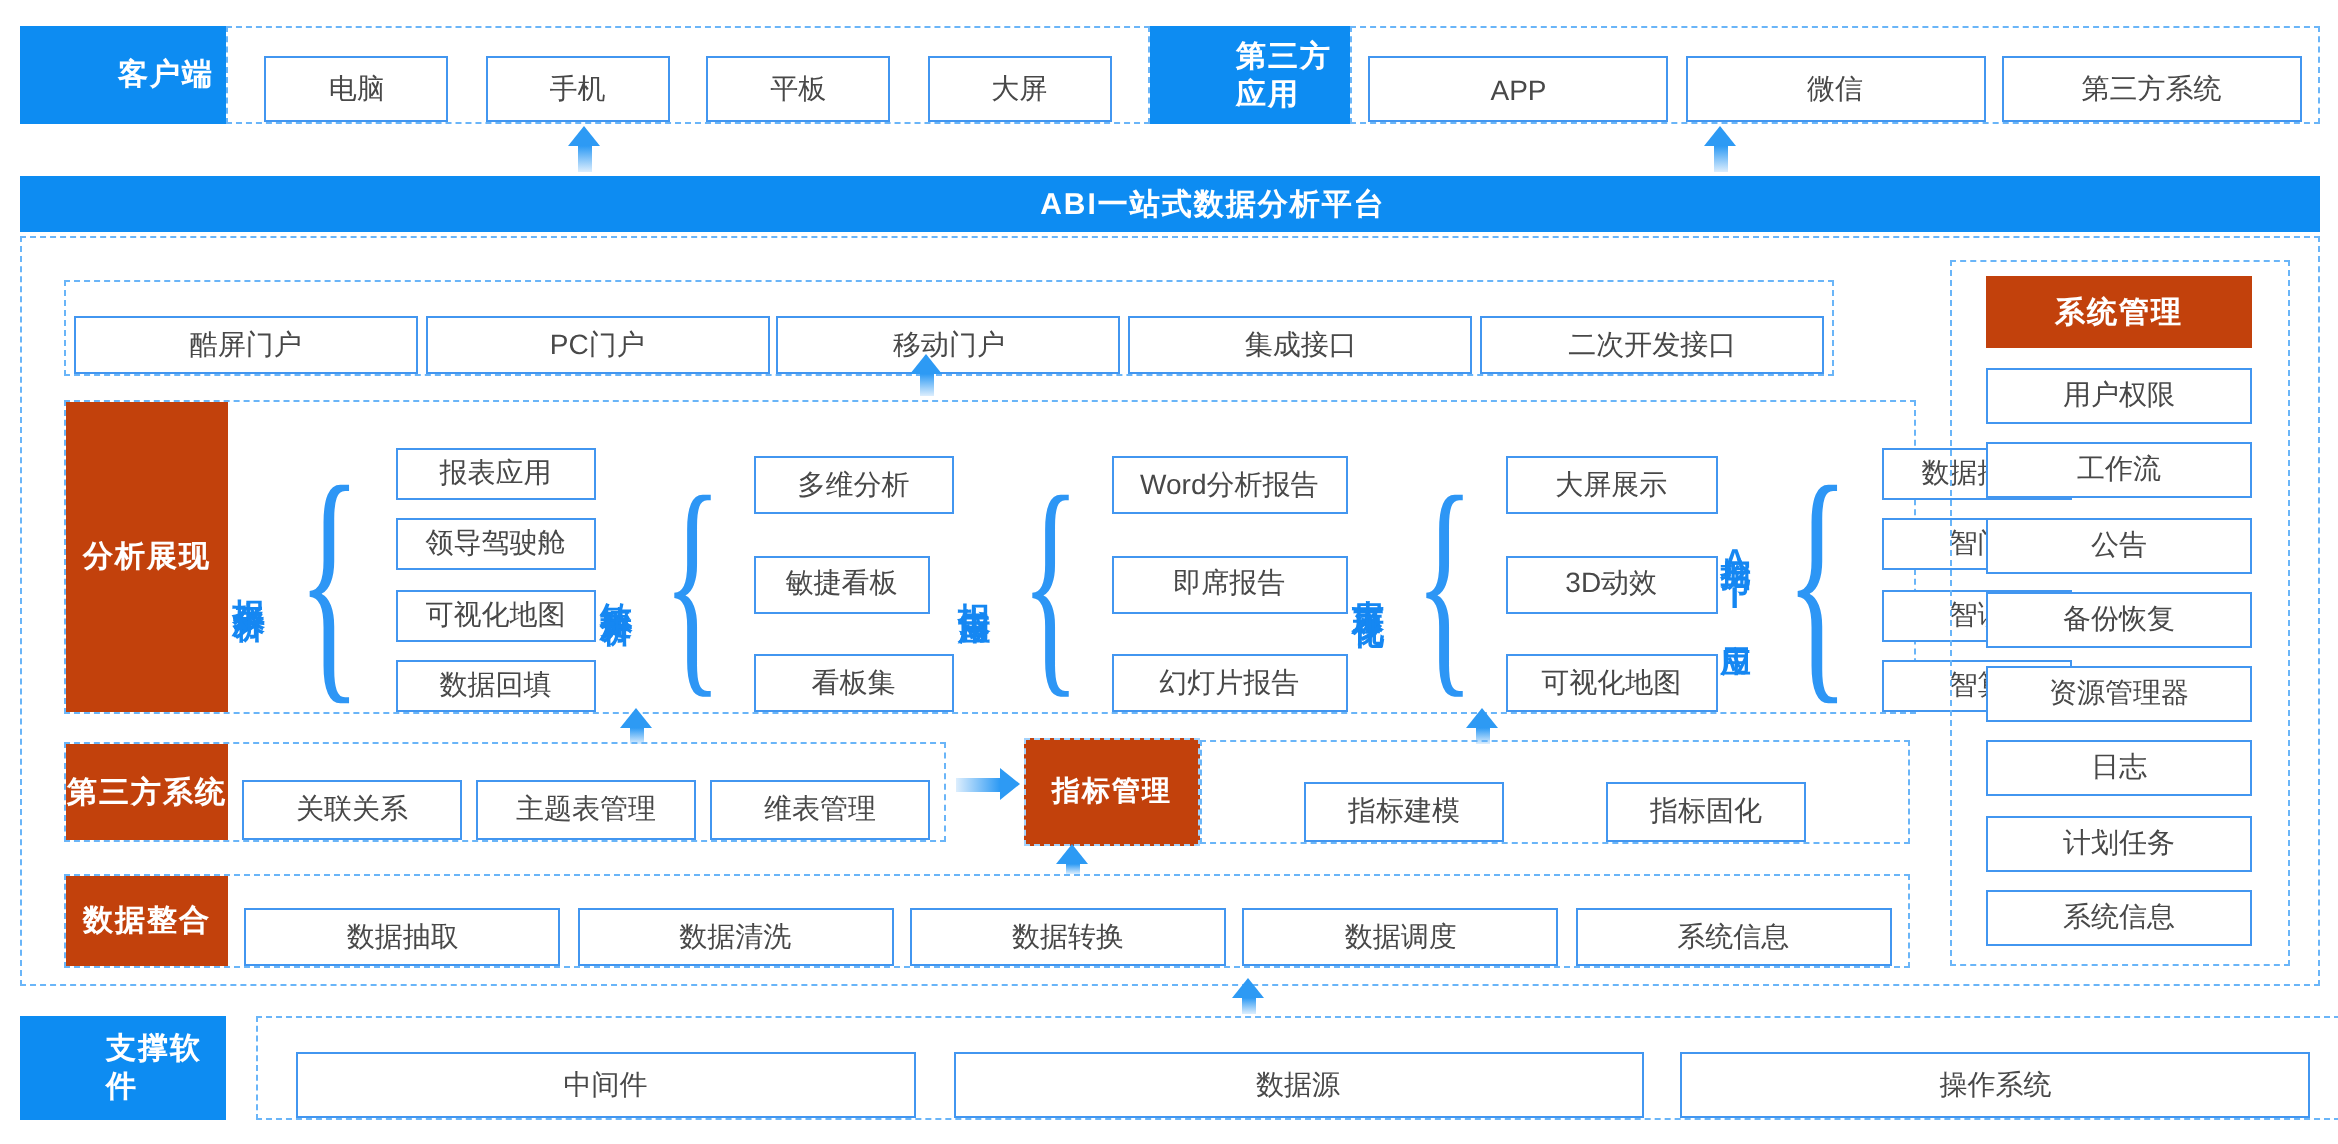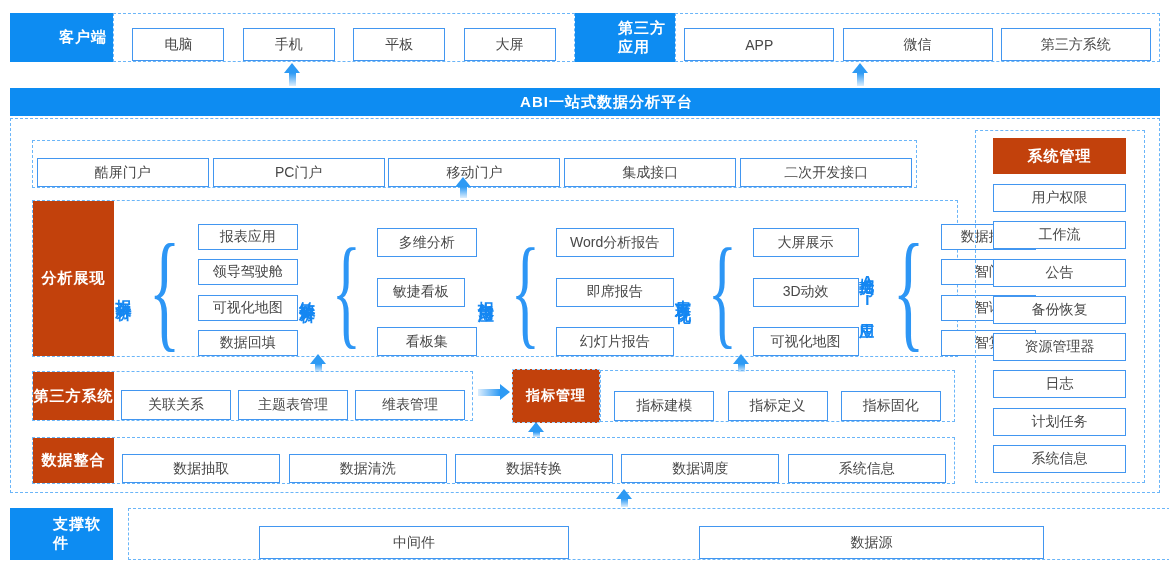--- a/index.html
+++ b/index.html
@@ -170,21 +170,20 @@
     </div>
 
   <div class="abs solid light ind-box" style="left:512px;top:369px;width:88px;height:54px;font-size:14px">指标管理</div>
   <div class="arrow-up" style="left:528px;top:422px;height:15px">
       <div class="tip"></div>
       <div class="tail"></div>
     </div>
 
   <div class="dash row" style="left:600px;top:370px;width:355px;height:52px">
     <div class="wbox" style="width:100px;height:30px">指标建模</div>
-    <div class="wbox" style="width:100px;height:30px">指标定义</div>
     <div class="wbox" style="width:100px;height:30px">指标固化</div>
   </div>
 
   <div class="dash" style="left:32px;top:437px;width:923px;height:47px">
     <div class="abs solid light" style="left:0;top:0;width:81px;height:100%">数据整合</div>
     <div class="abs row" style="left:81px;right:0;top:0;bottom:0">
       <div class="wbox" style="width:158px;height:29px">数据抽取</div>
       <div class="wbox" style="width:158px;height:29px">数据清洗</div>
       <div class="wbox" style="width:158px;height:29px">数据转换</div>
       <div class="wbox" style="width:158px;height:29px">数据调度</div>
@@ -208,15 +207,16 @@
 
   <div class="arrow-up" style="left:616px;top:489px;height:18px">
       <div class="tip"></div>
       <div class="tail"></div>
     </div>
 
   <div class="abs solid strong" style="left:10px;top:508px;width:103px;height:52px">支撑软件</div>
   <div class="dash row" style="left:128px;top:508px;width:1047px;height:52px">
     <div class="wbox" style="width:310px;height:33px">中间件</div>
     <div class="wbox" style="width:345px;height:33px">数据源</div>
+    <div class="wbox" style="width:315px;height:33px">操作系统</div>
   </div>
 
 </div>
 
 </body></html>

